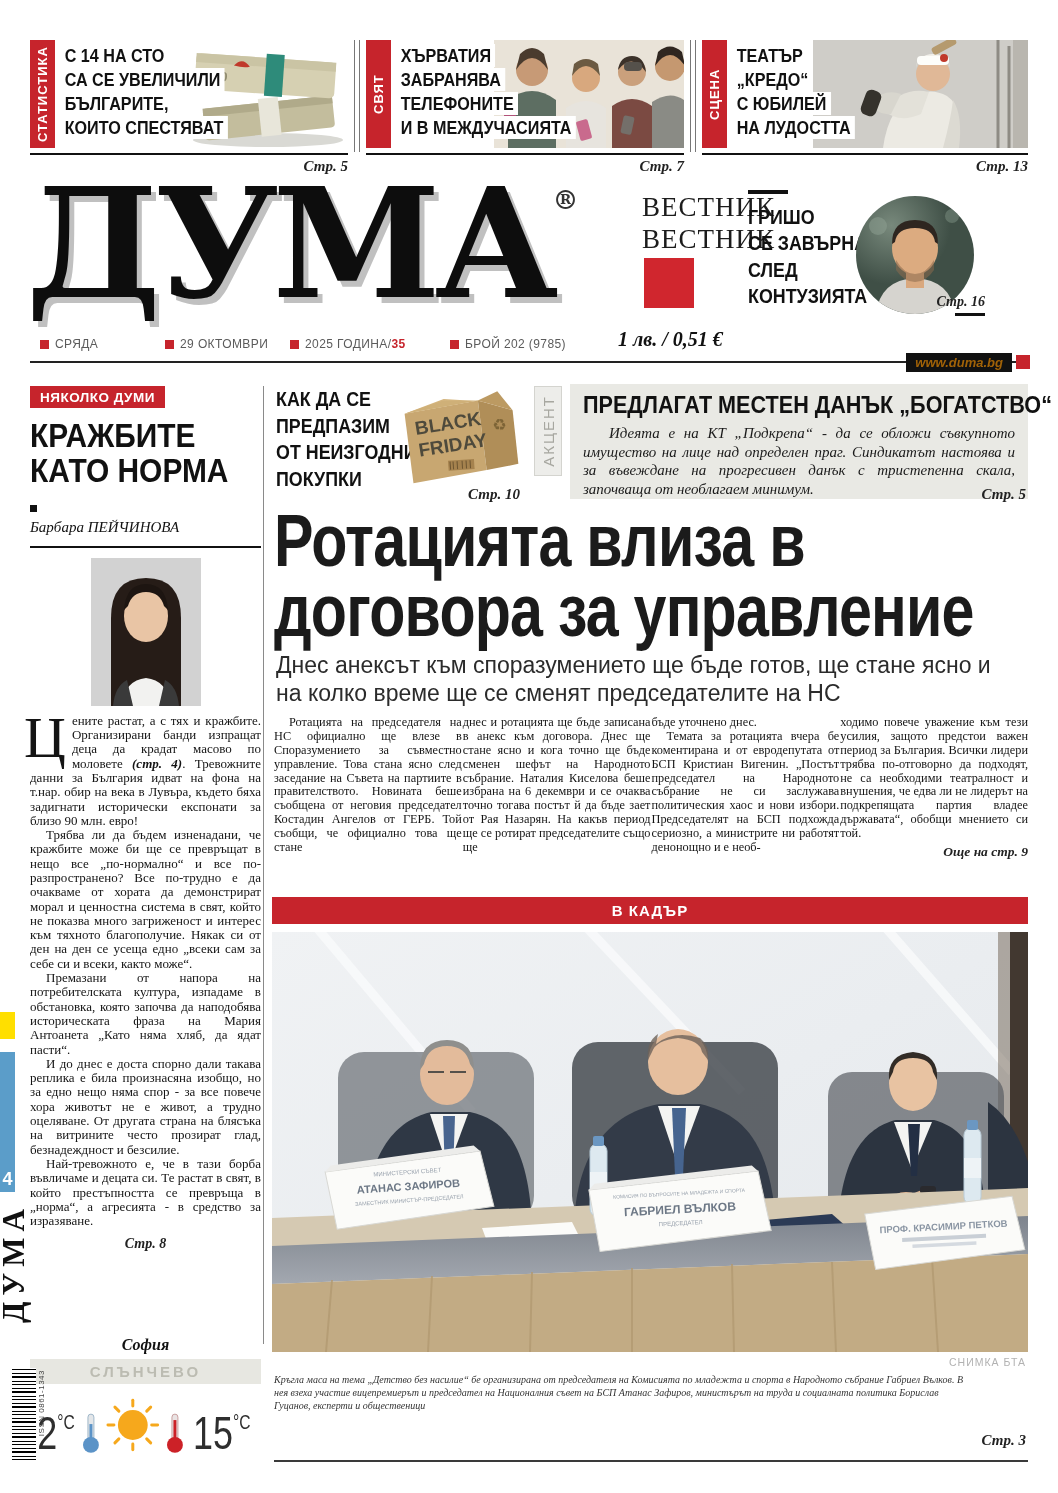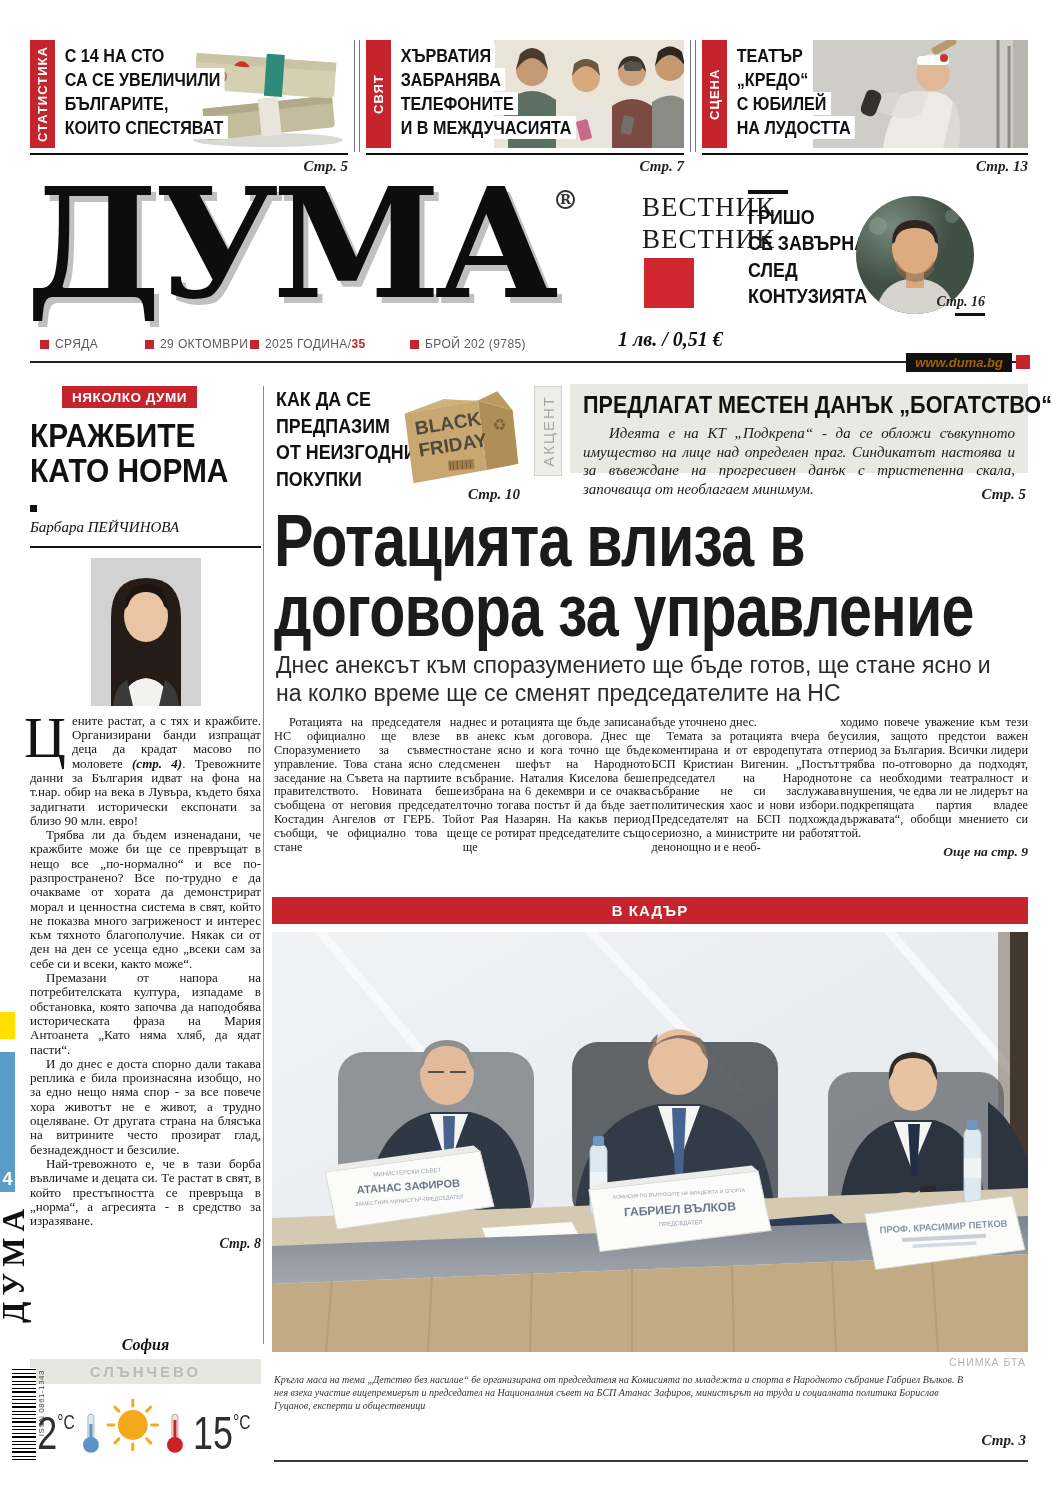--- a/index.html
+++ b/index.html
@@ -31,45 +31,45 @@
   .redsq{position:absolute;left:644px;top:258px;width:50px;height:50px;background:#d0262e;}
   .mh-teaser{position:absolute;left:748px;top:190px;width:110px;}
   .mh-dash{width:40px;height:4px;background:#111;margin-bottom:10px;}
   .mh-lines .ln span{display:inline-block;font-weight:bold;font-size:21px;line-height:1.25;
                      transform:scaleX(0.85);transform-origin:0 50%;white-space:nowrap;}
   .mh-photo{position:absolute;left:856px;top:196px;width:118px;height:118px;border-radius:50%;overflow:hidden;}
   .mh-page{position:absolute;left:900px;top:292px;width:85px;text-align:right;}
   .mh-underline{width:30px;height:3px;background:#111;margin:3px 0 0 auto;}
   
   .dateline{position:absolute;left:40px;top:337px;display:flex;font-size:12px;color:#5b5b5b;letter-spacing:0.4px;}
-  .dl-item{display:flex;align-items:center;width:105px;}
+  .dl-item{display:flex;align-items:center;width:125px;}
   .dl-item.wide{width:160px;}
   .dl-sq{width:9px;height:9px;background:#c6242c;margin-right:6px;flex:none;}
   .price{position:absolute;left:618px;top:328px;font-family:"Liberation Serif",serif;font-style:italic;
          font-weight:bold;font-size:20px;}
   .dl-rule{position:absolute;left:30px;top:361px;width:998px;height:2px;background:#222;}
   .site{position:absolute;right:46px;top:353px;background:#111;color:#a16207;font-weight:bold;font-style:italic;
         font-size:13px;padding:2px 9px;}
   .site-sq{position:absolute;right:28px;top:355px;width:14px;height:14px;background:#c6242c;}
   
   .opinion{position:absolute;left:30px;top:386px;width:231px;}
   .kicker{display:inline-block;background:#c6242c;color:#fff;font-weight:bold;font-size:13.5px;
-          letter-spacing:0.5px;padding:4px 10px 3px;margin-left:32px;}
+          letter-spacing:0.5px;padding:4px 10px 3px;}
   .op-title{margin-top:10px;font-weight:900;font-size:34px;line-height:1.04;}
   .op-title span{display:inline-block;transform:scaleX(0.88);transform-origin:0 50%;white-space:nowrap;}
   .op-bullet{width:7px;height:7px;background:#111;margin-top:16px;}
   .op-author{font-family:"Liberation Serif",serif;font-style:italic;font-size:15px;margin-top:7px;}
   .op-rule{border-top:2px solid #111;margin-top:10px;}
   .op-photo{width:110px;height:148px;margin:10px auto 8px;display:block;}
   .op-body{font-family:"Liberation Serif",serif;font-size:13px;line-height:1.1;text-align:justify;color:#141414;}
   .op-body p{margin:0;text-indent:16px;}
   .op-body p.first{text-indent:0;}
   .dropcap{float:left;font-family:"Liberation Serif",serif;font-size:58px;line-height:44px;
            margin:2px 6px 0 -6px;}
-  .op-page{text-align:right;margin-top:8px;}
+  .op-page{text-align:center;margin-top:8px;}
   .colrule{position:absolute;left:263px;top:386px;width:1px;height:958px;background:#8a8a8a;}
   
   .weather{position:absolute;left:30px;top:1336px;width:231px;}
   .w-city{text-align:center;font-family:"Liberation Serif",serif;font-style:italic;font-weight:bold;font-size:16px;}
   .w-bar{margin-top:5px;background:#e7e7e1;height:25px;display:flex;align-items:center;justify-content:center;
          color:#bcbcb2;font-weight:bold;font-size:15px;letter-spacing:3px;}
   .w-row{display:flex;align-items:flex-end;justify-content:space-between;margin-top:12px;padding:0 2px;}
   .w-num{font-size:46px;line-height:0.9;color:#2e2e2e;transform:scaleX(0.78);transform-origin:50% 100%;white-space:nowrap;}
   .w-num sup{font-size:20px;vertical-align:20px;}
   
@@ -85,21 +85,21 @@
   
   .main{position:absolute;left:272px;top:384px;width:756px;}
   .promo-lines{position:absolute;left:4px;top:2px;}
   .promo-lines .ln span{display:inline-block;font-weight:bold;font-size:21px;line-height:1.27;
                         transform:scaleX(0.85);transform-origin:0 50%;white-space:nowrap;}
   .promo-box{position:absolute;left:116px;top:-4px;}
   .promo-page{position:absolute;left:196px;top:102px;}
   .accent-label{position:absolute;left:262px;top:2px;width:26px;height:88px;background:#ededea;border:1px solid #d4d4cf;
                 display:flex;align-items:center;justify-content:center;}
   .accent-label span{writing-mode:vertical-rl;transform:rotate(180deg);color:#a7a7a0;font-size:15px;letter-spacing:2px;}
-  .accent-box{position:absolute;left:298px;top:0;width:458px;height:89px;background:#e9e9e4;box-sizing:border-box;
+  .accent-box{position:absolute;left:298px;top:0;width:458px;height:115px;background:#e9e9e4;box-sizing:border-box;
               padding:7px 13px 0;}
   .accent-title{font-weight:900;font-size:24px;}
   .accent-title span{display:inline-block;transform:scaleX(0.9);transform-origin:0 50%;white-space:nowrap;}
   .accent-body{font-family:"Liberation Serif",serif;font-style:italic;font-size:15px;line-height:1.24;
                text-align:justify;text-indent:26px;margin-top:5px;color:#1a1a1a;}
   .accent-page{position:absolute;right:2px;top:102px;}
   .lead-title{position:absolute;left:2px;top:122px;font-weight:800;color:#1b1b1b;}
   .lead-title .ln{display:block;font-size:74px;line-height:0.94;transform:scaleX(0.8);transform-origin:0 50%;white-space:nowrap;letter-spacing:-1px;}
   .lead-deck{position:absolute;left:4px;top:268px;width:744px;font-size:23px;line-height:1.2;color:#2b2b2b;}
   .lead-cols{position:absolute;left:2px;top:332px;width:754px;display:flex;gap:1px;}

